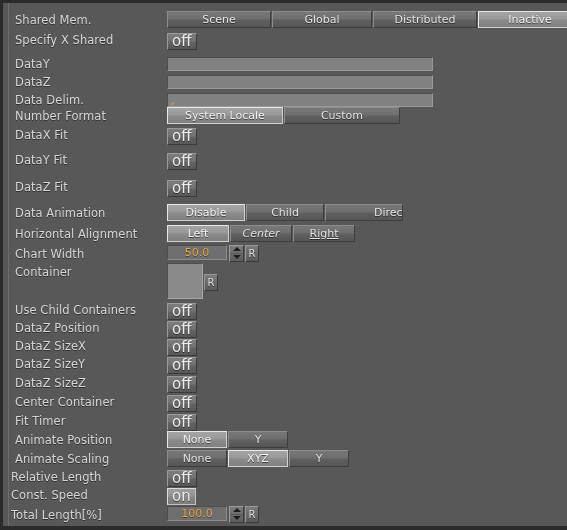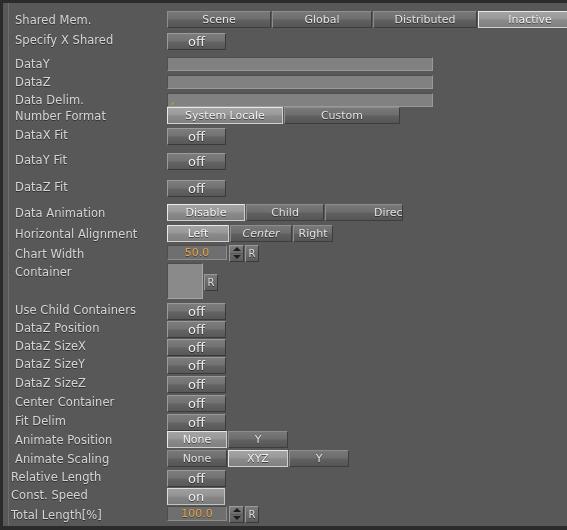--- a/index.html
+++ b/index.html
@@ -94,23 +94,23 @@
     border-bottom: 1px solid #cfcfcf;
     color: #f2f2f2;
     z-index: 2;
   }
 
   
   .toggle {
     display: inline-block;
     height: 17px;
     min-width: 21px;
-    padding: 0 20px;
+    padding: 0 4px;
     line-height: 15px;
-    font-size: 13px;
+    font-size: 15px;
     text-align: center;
     color: #ededed;
     background: linear-gradient(to bottom, #7d7d7d 0%, #727272 45%, #636363 55%, #585858 100%);
     border-top: 1px solid #9a9a9a;
     border-left: 1px solid #9a9a9a;
     border-right: 1px solid #3a3a3a;
     border-bottom: 1px solid #3a3a3a;
     text-shadow: 0 1px 0 rgba(0,0,0,0.55);
   }
   .toggle.on {
@@ -287,21 +287,21 @@
             <div class="btn" style="width: 78px; padding-left: 48px;">Director</div>
           </div>
         </div>
       </div>
       <div class="row" style="top: 222px;">
         <div class="label">Horizontal Alignment</div>
         <div class="ctrl">
           <div class="seg">
             <div class="btn sel" style="width: 62px;">Left</div>
             <div class="btn" style="width: 62px; font-style: italic;">Center</div>
-            <div class="btn" style="width: 40px;">Right</div>
+            <div class="btn" style="width: 62px; text-decoration: underline;">Right</div>
           </div>
         </div>
       </div>
       <div class="row" style="top: 242px;">
         <div class="label">Chart Width</div>
         <div class="ctrl">
           <div class="numwrap">
             <div class="numfield">50.0</div>
             <div class="spinner">
               <div class="half">
@@ -342,21 +342,21 @@
       </div>
       <div class="row" style="top: 371px;">
         <div class="label">DataZ SizeZ</div>
         <div class="ctrl"><div class="toggle">off</div></div>
       </div>
       <div class="row" style="top: 390px;">
         <div class="label">Center Container</div>
         <div class="ctrl"><div class="toggle">off</div></div>
       </div>
       <div class="row" style="top: 409px;">
-        <div class="label">Fit Delim</div>
+        <div class="label">Fit Timer</div>
         <div class="ctrl"><div class="toggle">off</div></div>
       </div>
       <div class="row" style="top: 428px;">
         <div class="label">Animate Position</div>
         <div class="ctrl">
           <div class="seg">
             <div class="btn sel" style="width: 60px;">None</div>
             <div class="btn" style="width: 60px;">Y</div>
           </div>
         </div>

